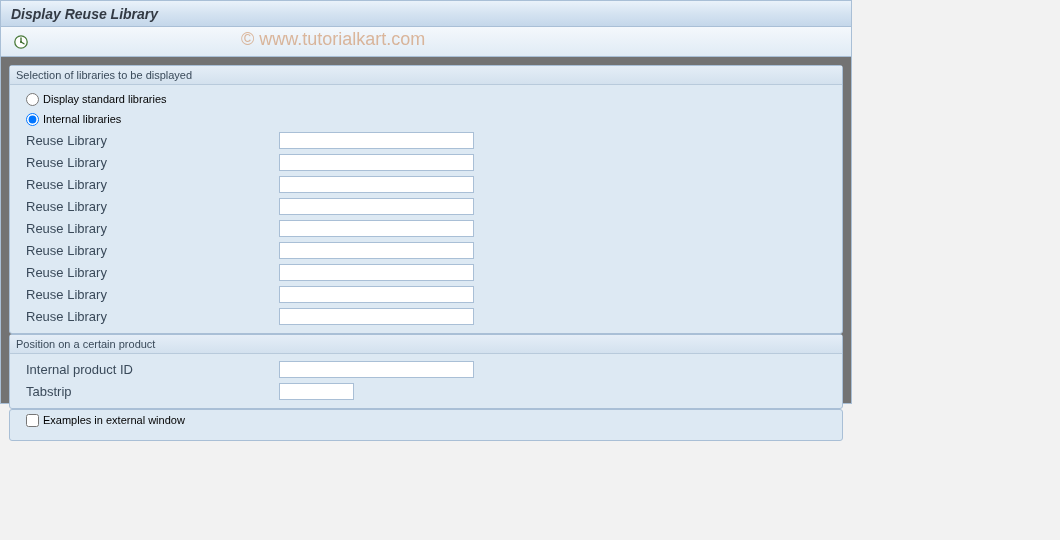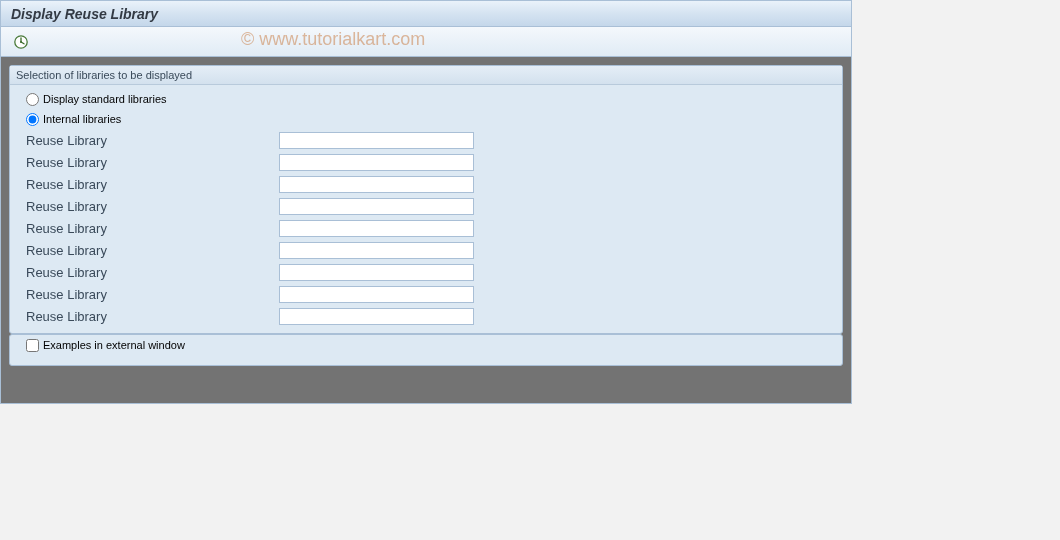--- a/index.html
+++ b/index.html
@@ -187,20 +187,36 @@
           <input class="field-input w-wide" value="" style="">
         </div>
         <div class="field-row">
           <span class="field-label">Reuse Library</span>
           <input class="field-input w-wide" value="" style="">
         </div>
 
       </div>
     </div>
 
+    <div class="group">
+      <div class="group-title">Position on a certain product</div>
+      <div class="group-body">
+
+        <div class="field-row">
+          <span class="field-label">Internal product ID</span>
+          <input class="field-input w-med" value="" style="">
+        </div>
+
+        <div class="field-row">
+          <span class="field-label">Tabstrip</span>
+          <input class="field-input w-sm" value="" style="">
+        </div>
+
+      </div>
+    </div>
 
     <div class="group">
       <div class="group-body">
         <div class="check-row">
           <input type="checkbox" style="">
           <span>Examples in external window</span>
         </div>
       </div>
     </div>
 

